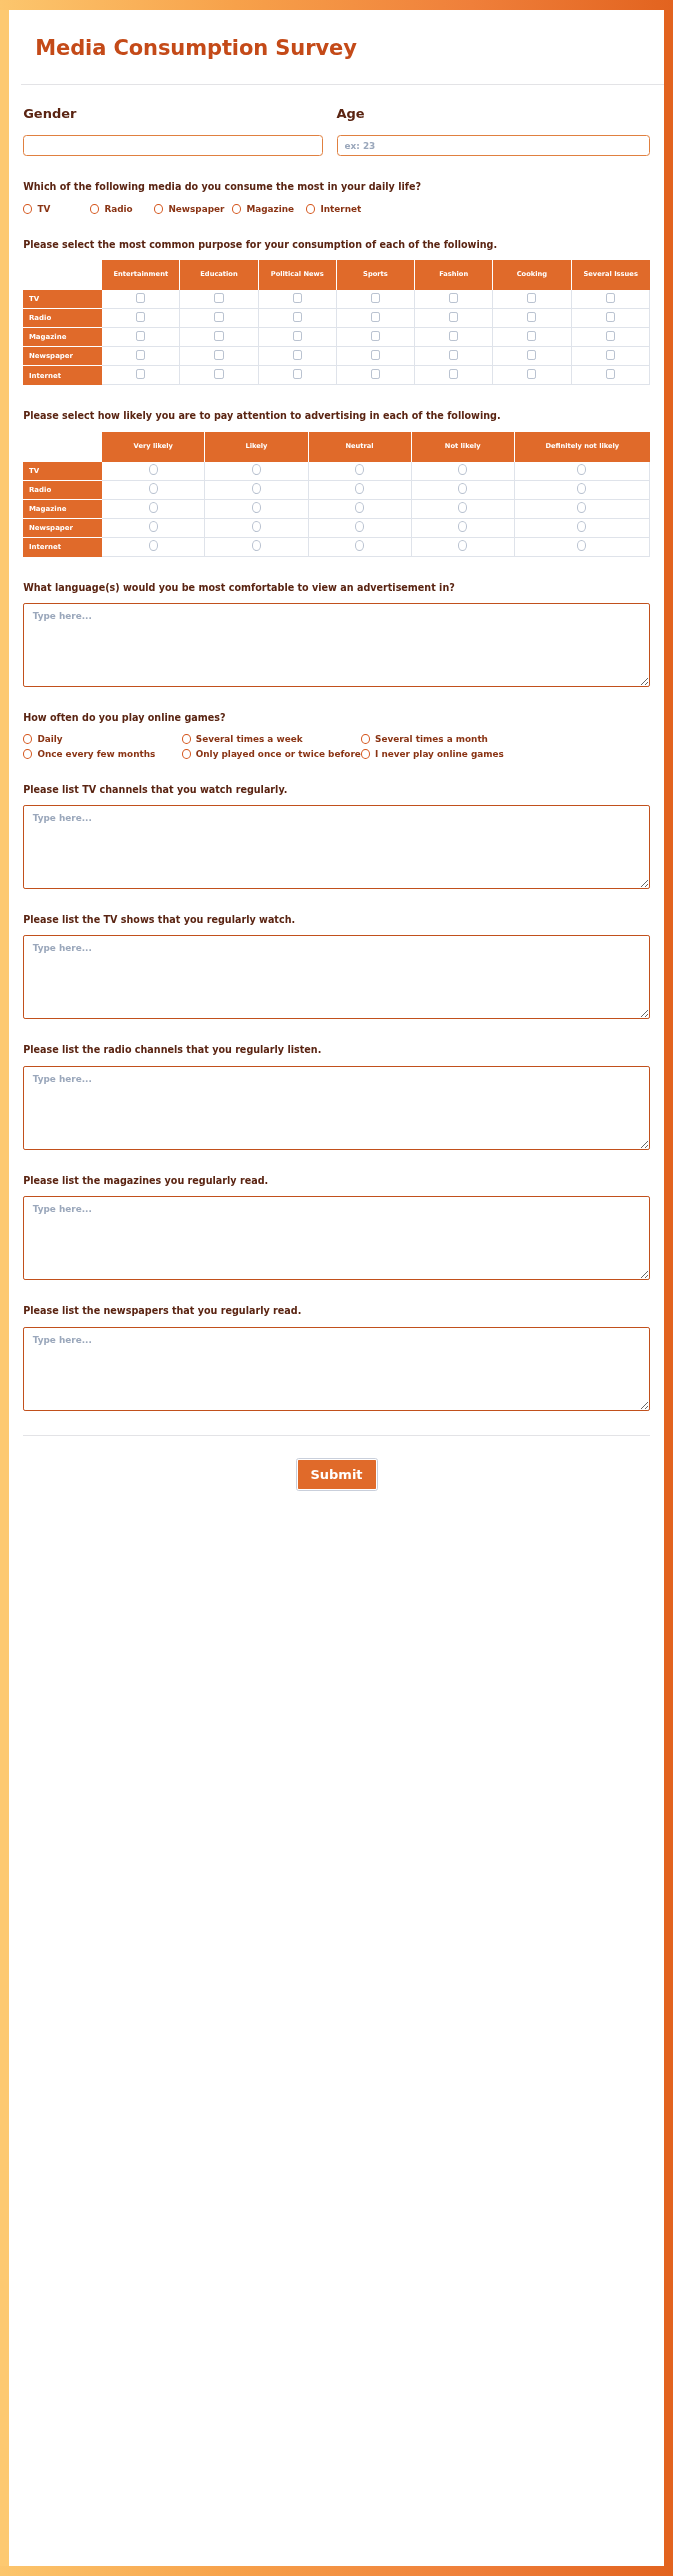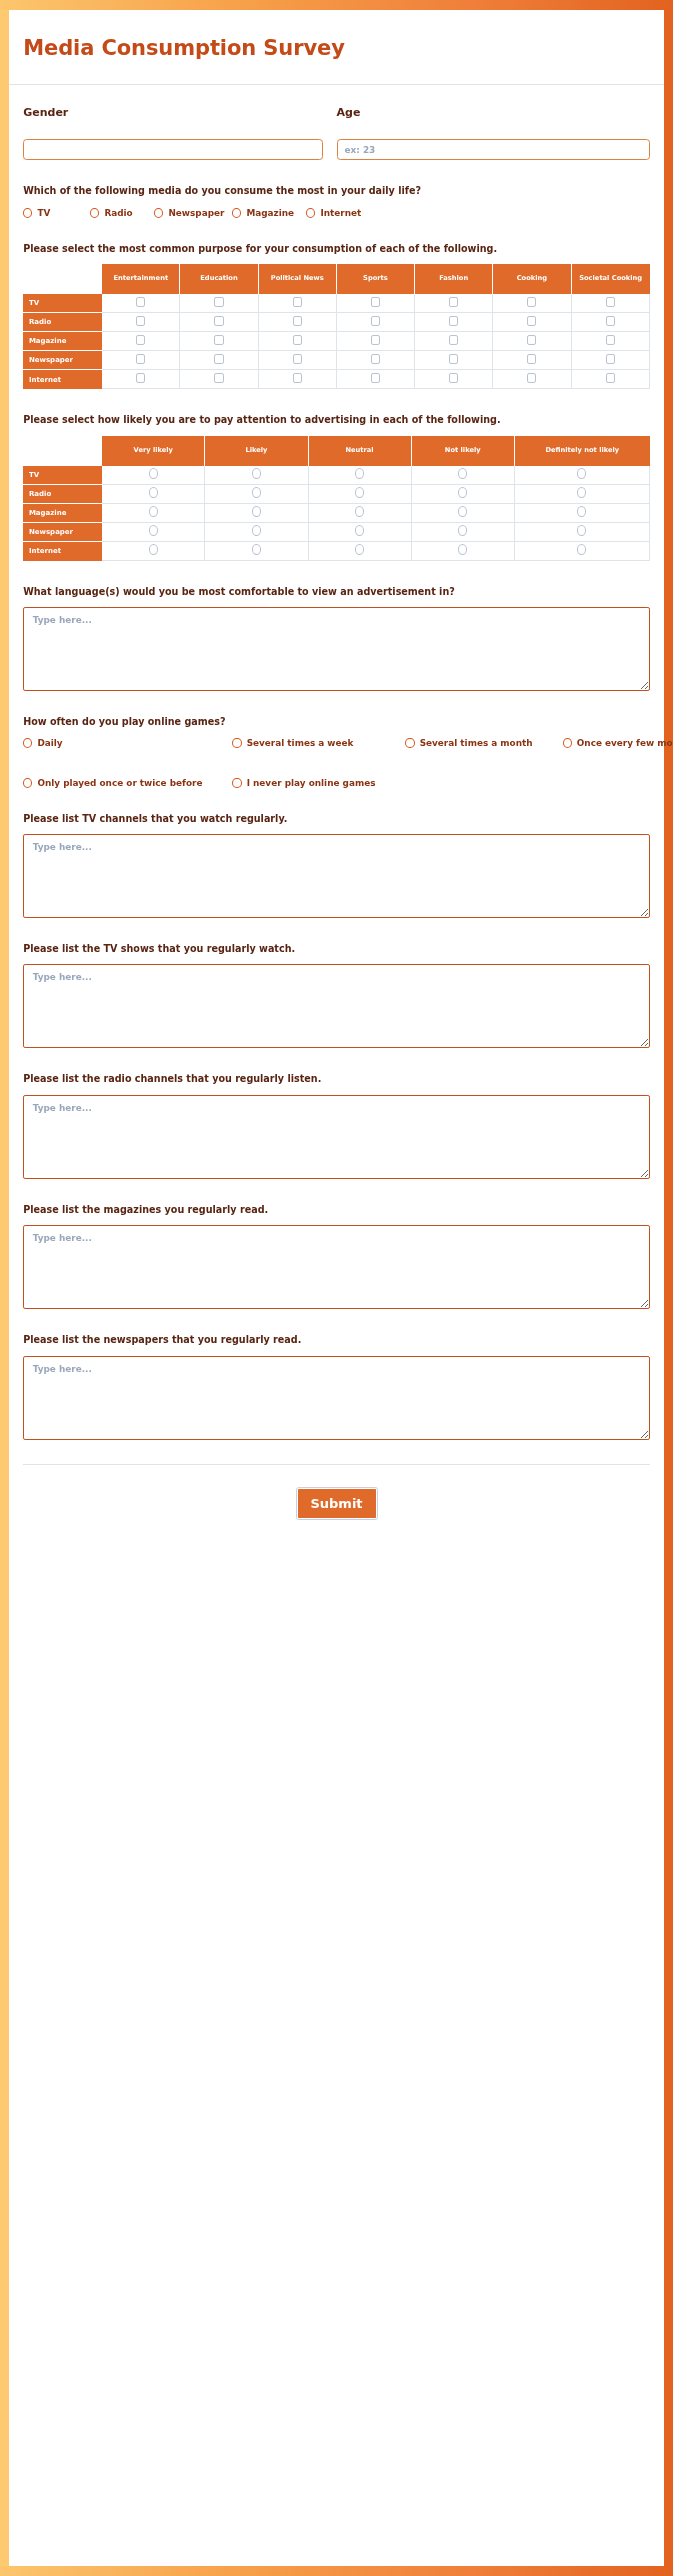--- a/index.html
+++ b/index.html
@@ -45,20 +45,21 @@
   .inner {
     position: absolute;
     left: 9.2px; right: 9.2px; top: 10px; bottom: 10px;
     background: #ffffff;
   }
 
   
   .header {
     padding: 27px 0 24px 14px;
     border-bottom: 0.7px solid #e3e3e6;
+    margin-left: 12px;
   }
   .survey-title {
     margin: 0;
     font-size: 21px;
     line-height: 1.1;
     font-weight: bold;
     color: #c44a18;
     letter-spacing: -0.1px;
   }
 
@@ -71,24 +72,24 @@
 
   .q-label {
     font-size: 9.6px;
     font-weight: bold;
     color: #5a2412;
     line-height: 1.45;
     margin-bottom: 8.5px;
     max-width: 496px;
   }
   .q-label-small {
-    font-size: 11px;
+    font-size: 13px;
     font-weight: bold;
     color: #5a2412;
-    margin-bottom: 20px;
+    margin-bottom: 14px;
   }
 
   
   .row-2 {
     display: flex;
     gap: 0;
   }
   .col-half {
     width: 50%;
     padding-right: 14px;
@@ -145,25 +146,24 @@
   
   #media-radios .radio-opt:nth-child(1) { width: 67px; margin-right: 0; }
   #media-radios .radio-opt:nth-child(2) { width: 64px; margin-right: 0; }
   #media-radios .radio-opt:nth-child(3) { width: 78px; margin-right: 0; }
   #media-radios .radio-opt:nth-child(4) { width: 74px; margin-right: 0; }
   #media-radios .radio-opt:nth-child(5) { margin-right: 0; }
 
   
   .radio-grid {
     display: grid;
-    grid-template-columns: 1fr 1fr 1fr 1fr;
+    grid-template-columns: 1fr 1fr 1fr;
     row-gap: 5px;
     column-gap: 0;
     max-width: 496px;
-    gap: 30px;
   }
   .radio-grid .radio-opt { margin-right: 0; }
 
   
   .matrix-wrap { width: 100%; }
   table.matrix {
     border-collapse: separate;
     border-spacing: 0;
     width: 100%;
     table-layout: fixed;
@@ -336,21 +336,21 @@
           <table class="matrix">
             <thead>
               <tr>
                 <th class="corner"></th>
                 <th>Entertainment</th>
                 <th>Education</th>
                 <th>Political News</th>
                 <th>Sports</th>
                 <th>Fashion</th>
                 <th>Cooking</th>
-                <th>Societal Cooking</th>
+                <th>Several Issues</th>
               </tr>
             </thead>
             <tbody>
               <tr>
                 <td class="rowhead">TV</td>
                 <td class="cell"><span class="cb"></span></td>
                 <td class="cell"><span class="cb"></span></td>
                 <td class="cell"><span class="cb"></span></td>
                 <td class="cell"><span class="cb"></span></td>
                 <td class="cell"><span class="cb"></span></td>

